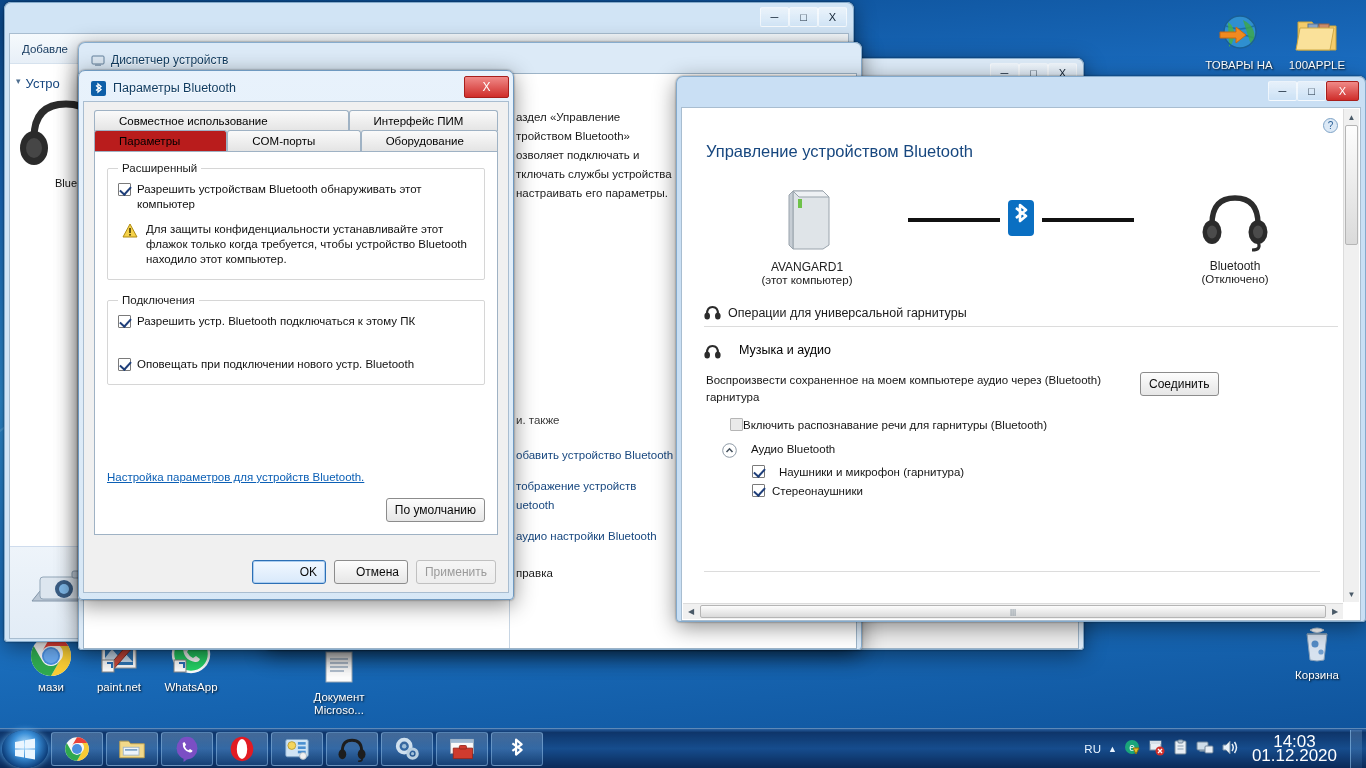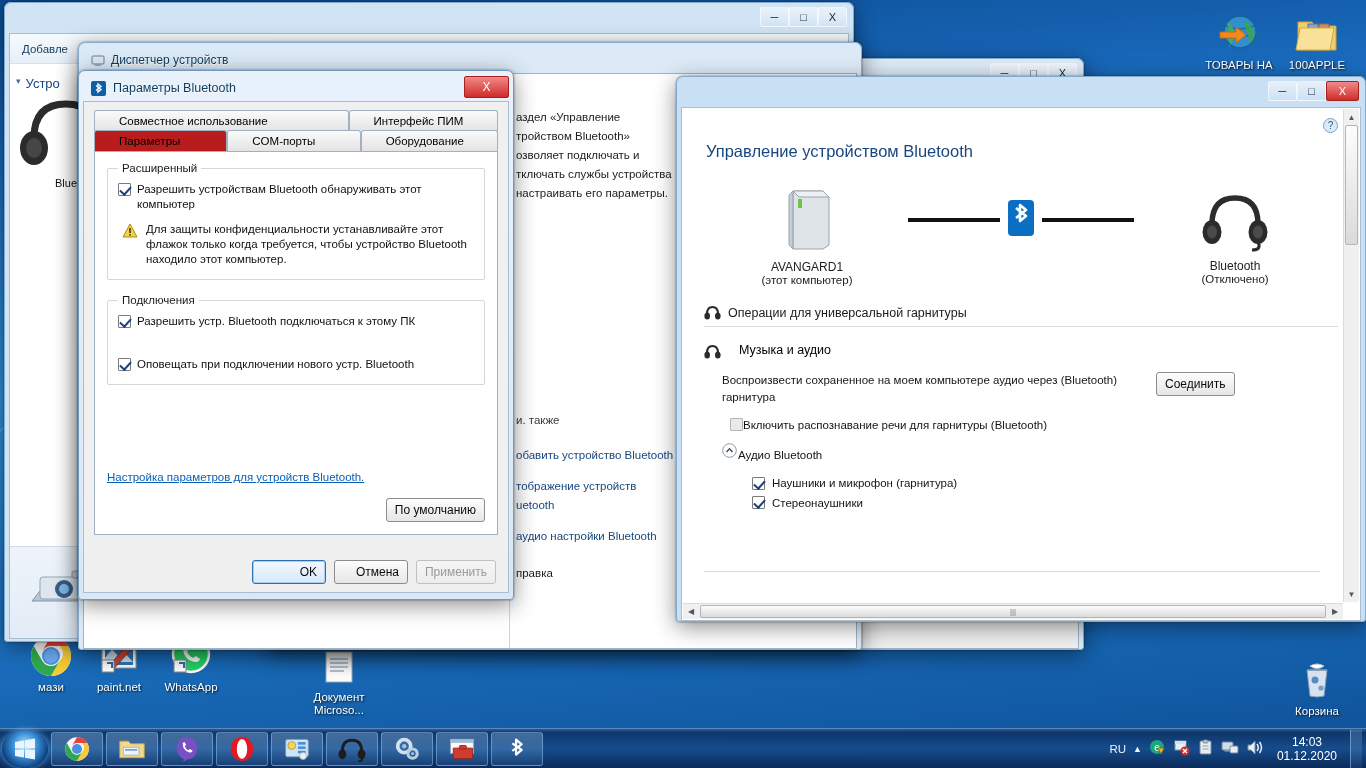--- a/index.html
+++ b/index.html
@@ -127,21 +127,21 @@
     display:flex; align-items:center; justify-content:center;
     box-shadow: 0 0 6px rgba(120,200,255,0.7);
   }
   .tb-item {
     width:52px; height:34px; margin-left:3px; border-radius:3px;
     border:1px solid rgba(160,205,245,0.45);
     background: linear-gradient(180deg, rgba(190,225,255,0.30), rgba(70,140,210,0.18));
     display:flex; align-items:center; justify-content:center;
   }
   .tray { margin-left:auto; display:flex; align-items:center; gap:7px; padding-right:4px; color:#e9f4ff; font-size:11.5px;}
-  .clock { text-align:center; line-height:14px; font-size:12px; color:#fff; padding:0 6px;}
+  .clock { text-align:center; line-height:14px; font-size:17px; color:#fff; padding:0 6px;}
   .showdesk { width:12px; height:38px; border-left:1px solid rgba(160,210,250,0.5);
               background: linear-gradient(180deg, rgba(180,220,255,0.22), rgba(90,160,220,0.12)); }
   .scroll-v { position:absolute; right:1px; top:1px; bottom:18px; width:16px; background:#f0f0f0; border-left:1px solid #dcdcdc;}
   .scroll-h { position:absolute; left:1px; right:17px; bottom:1px; height:16px; background:#f0f0f0; border-top:1px solid #dcdcdc;}
   .sb-thumb { background:linear-gradient(180deg,#fdfdfd,#dadada); border:1px solid #b5b5b5; border-radius:2px; }
   .arrow { font-size:8px; color:#4a5a68; display:flex; align-items:center; justify-content:center;}
 </style>
 </head>
 <body>
 
@@ -225,21 +225,21 @@
         <line x1="11" y1="11" x2="29" y2="11"></line>
           <line x1="11" y1="15" x2="29" y2="15"></line>
         <line x1="11" y1="19" x2="29" y2="19"></line>
           <line x1="11" y1="23" x2="25" y2="23"></line>
       </g>
     </svg>
   </div>
   <div class="lbl" style="white-space:pre-line">Документ Microso...</div>
 </div>
 
-<div class="dicon" style="left:1274px;top:652px">
+<div class="dicon" style="left:1274px;top:616px">
   <div class="glyph">
     <svg width="44" height="44" viewBox="0 0 44 44">
       <path d="M12 12 h20 l-3 26 q-7 2 -14 0z" fill="#e8eef5" stroke="#8fa5bb" opacity="0.92"></path>
       <path d="M15 8 q7 -4 14 0 q-7 5 -14 0z" fill="#fff" stroke="#b9c7d6"></path>
       <circle cx="20" cy="22" r="3.5" fill="#2a6fb8" opacity="0.75"></circle>
       <circle cx="26" cy="30" r="2.6" fill="#2a6fb8" opacity="0.6"></circle>
       <path d="M12 12 h20" stroke="#7f97ad" stroke-width="1.4"></path>
     </svg>
   </div>
   <div class="lbl">Корзина</div>
@@ -419,41 +419,41 @@
 
       <div style="display:flex;align-items:flex-start;gap:18px;margin:16px 22px 0 22px">
         <svg width="17" height="17" viewBox="0 0 17 17">
           <path d="M3 10 q0 -7 5.5 -7 q5.5 0 5.5 7" stroke="#2b2b2b" stroke-width="2" fill="none"></path>
           <ellipse cx="3.2" cy="12" rx="2.8" ry="3.6" fill="#2b2b2b"></ellipse>
           <ellipse cx="13.8" cy="12" rx="2.8" ry="3.6" fill="#2b2b2b"></ellipse>
         </svg>
         <span class="t" style="font-size:12.5px">Музыка и аудио</span>
       </div>
 
-      <div style="display:flex;align-items:flex-start;margin:12px 22px 0 40px">
+      <div style="display:flex;align-items:flex-start;margin:12px 22px 0 24px">
         <div style="flex:1;font-size:11.5px;line-height:17px;color:#151515;max-width:420px">Воспроизвести сохраненное на моем компьютере аудио через (Bluetooth) гарнитура</div>
         <button class="btn" style="margin-left:14px;min-width:78px">Соединить</button>
       </div>
 
       <div class="row-item" style="margin-left:48px;display:flex;align-items:center">
         <span class="chk gray"></span>
         <span style="font-size:11.5px;color:#151515">Включить распознавание речи для гарнитуры (Bluetooth)</span>
       </div>
 
-      <div class="row-item" style="margin-left:40px;display:flex;gap:1px;align-items:flex-end">
+      <div class="row-item" style="margin-left:40px;display:flex;gap:14px;align-items:flex-start">
         <span>
           <svg width="15" height="15" viewBox="0 0 15 15">
               <circle cx="7.5" cy="7.5" r="6.8" fill="#fff" stroke="#8e9aa6"></circle>
               <path d="M4.5 9 L7.5 5.8 L10.5 9" stroke="#46525e" stroke-width="1.6" fill="none"></path>
             </svg>
         </span>
         <span style="font-size:11.5px;color:#151515">Аудио Bluetooth</span>
       </div>
 
-      <div class="row-item" style="margin-left:70px;margin-top:16px;display:flex;gap:7px;align-items:flex-start">
+      <div class="row-item" style="margin-left:70px;margin-top:4px;display:flex;gap:14px;align-items:center">
         <span class="chk on"></span>
         <span style="font-size:11.5px;color:#151515">Наушники и микрофон (гарнитура)</span>
       </div>
       <div class="row-item" style="margin-left:70px;margin-top:6px;display:flex;gap:7px;align-items:center">
         <span class="chk on"></span>
         <span style="font-size:11.5px;color:#151515">Стереонаушники</span>
       </div>
 
       <div style="position:absolute;left:22px;right:40px;bottom:48px;border-top:1px solid #dcdcdc"></div>
 

